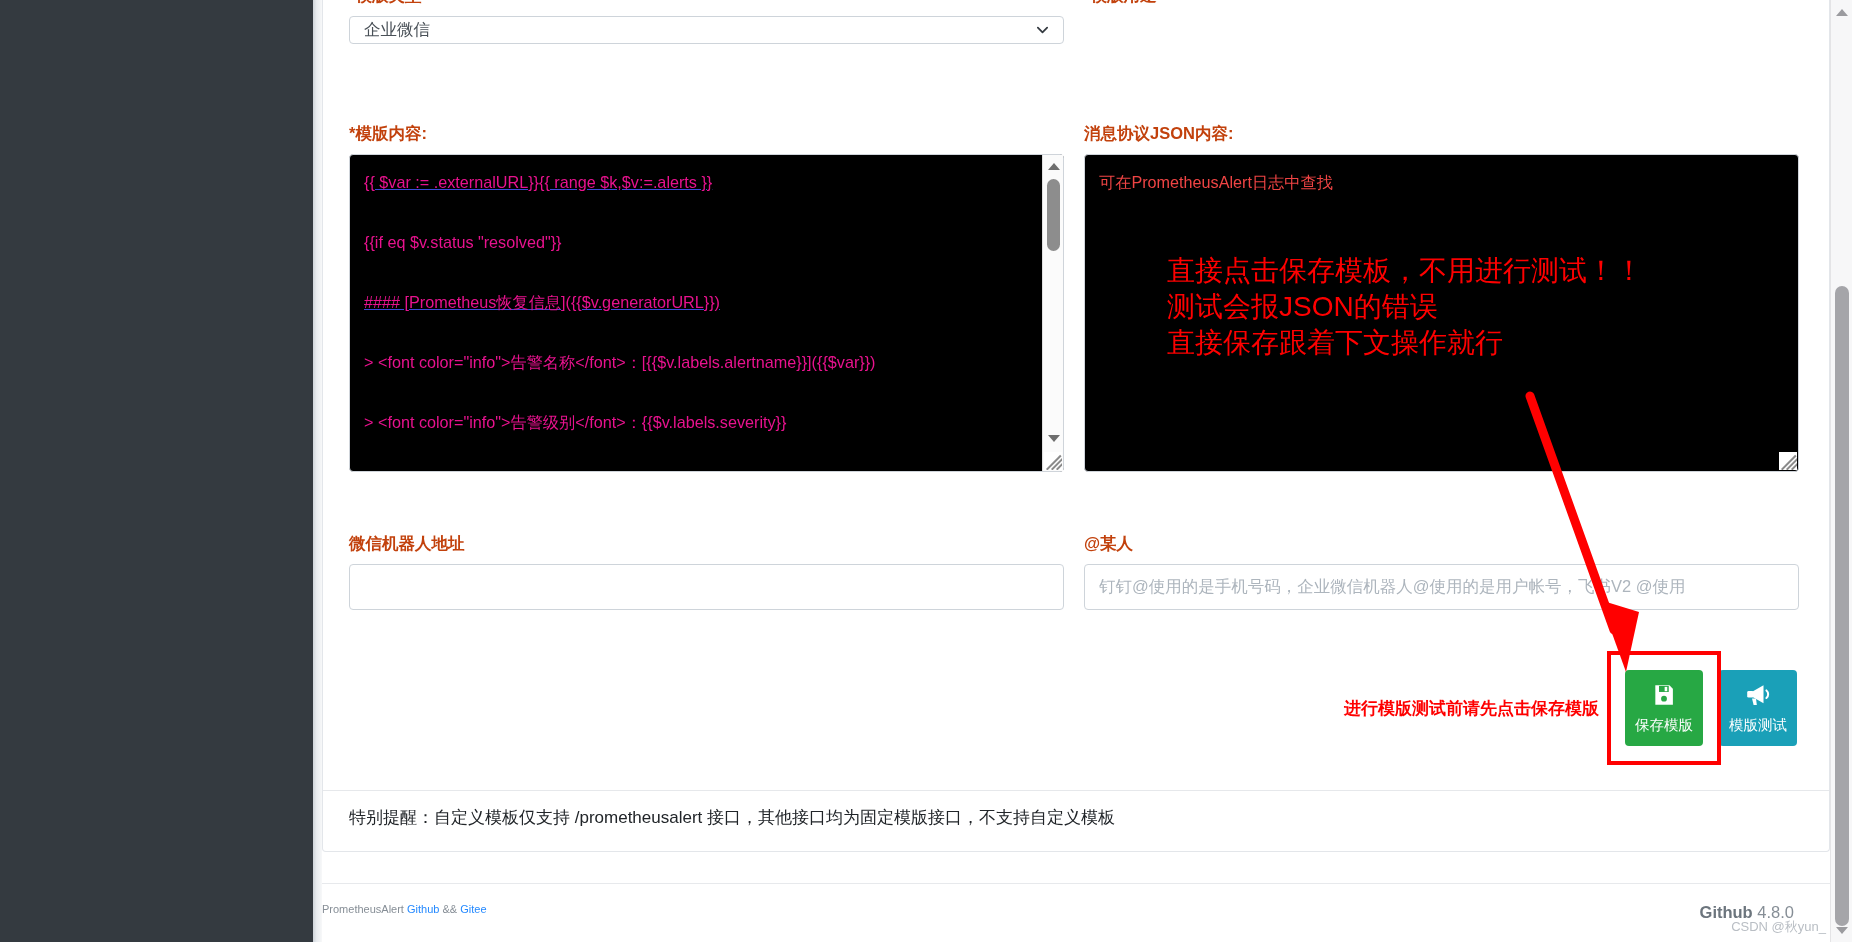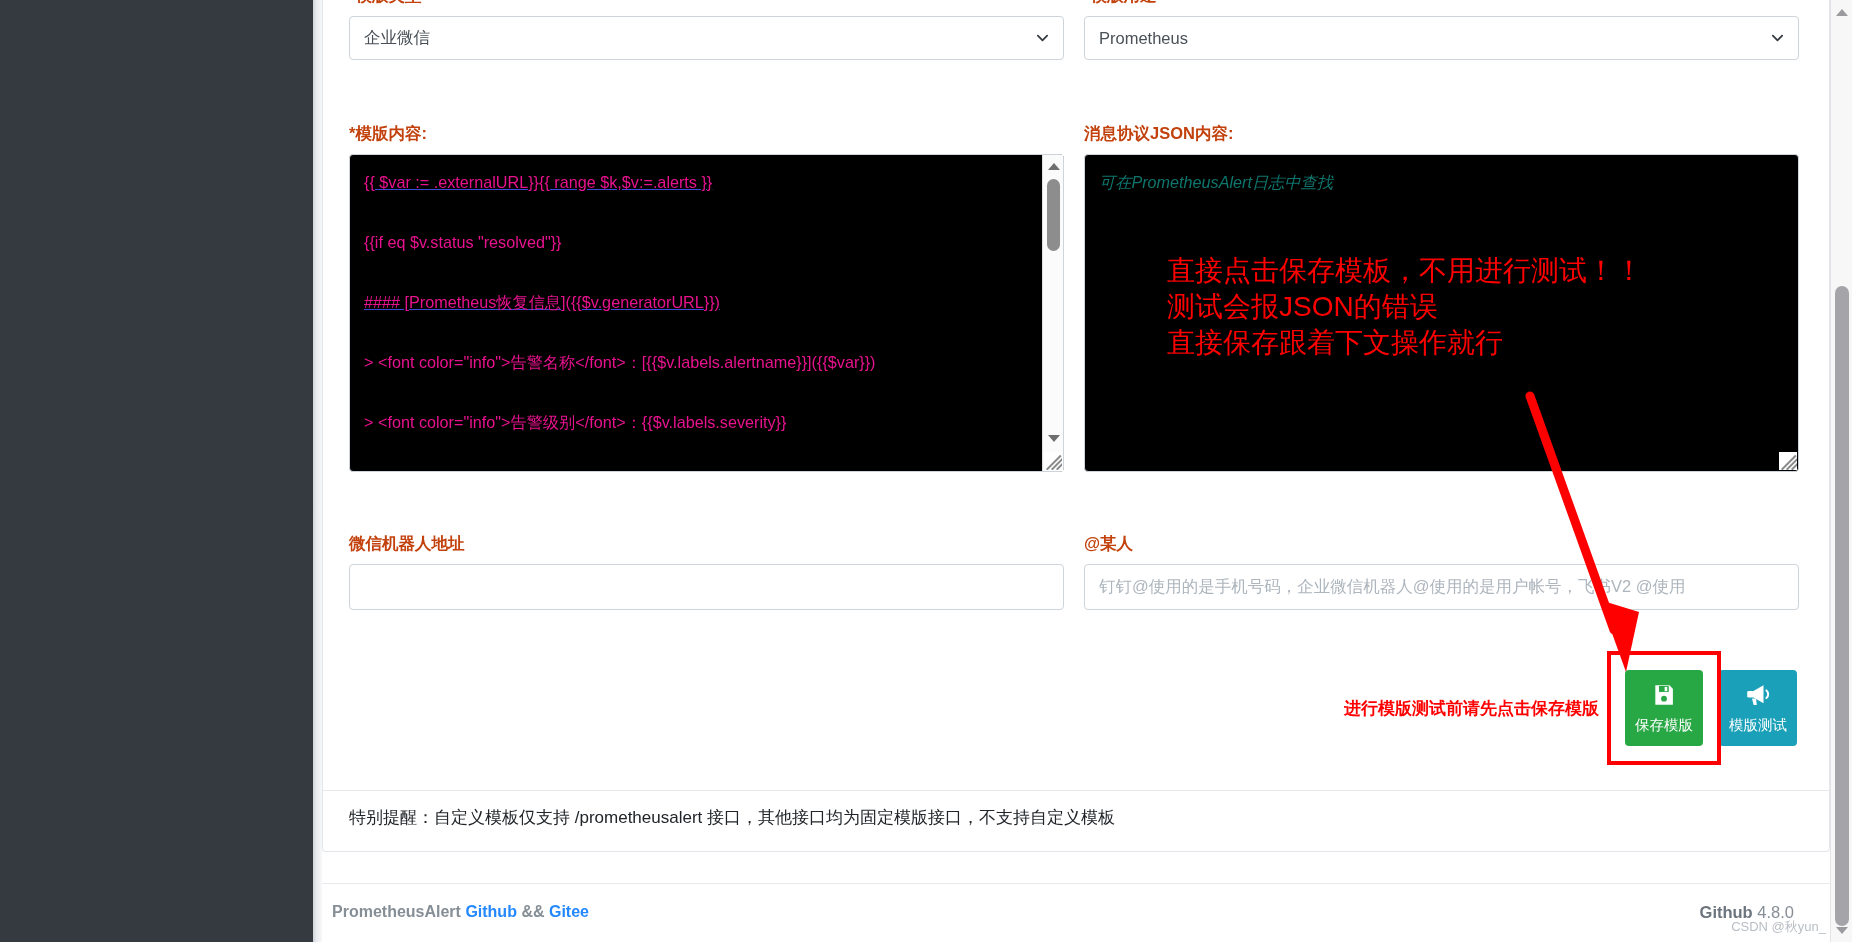--- a/index.html
+++ b/index.html
@@ -52,21 +52,21 @@
     font-weight: bold;
     color: #c2410c;
     margin-bottom: 9px;
     line-height: 1.4;
     white-space: nowrap;
   }
 
   
   .select-box {
     position: relative;
-    width: 715px; height: 44px;
+    width: 715px; height: 28px;
     border: 1px solid #ced4da;
     border-radius: 4px;
     background: #fff;
     display: flex; align-items: center;
   }
   .select-value {
     padding-left: 14px;
     font-size: 16.5px;
     color: #495057;
   }
@@ -199,22 +199,22 @@
   }
 
   
   .page-footer {
     position: absolute; left: 322px; top: 883px;
     width: 1508px; height: 59px;
     border-top: 1px solid #e7e9ec;
     background: #fff;
   }
   .footer-left {
-    position: absolute; left: 10px; top: 19px;
-    font-size: 16px; font-weight: bold; color: #868e96; white-space: nowrap;
+    position: absolute; left: 0; top: 19px;
+    font-size: 11px; font-weight: normal; color: #868e96; white-space: nowrap;
   }
   .footer-left a { color: #2489ff; text-decoration: none; }
   .footer-right {
     position: absolute; right: 36px; top: 19px;
     font-size: 16.5px; color: #868e96; white-space: nowrap;
   }
   .footer-right b { color: #6c757d; }
 
   .watermark {
     position: absolute; right: 26px; top: 918px;
@@ -265,28 +265,20 @@
             <span class="select-value">企业微信</span>
             <span class="chevron">
               <svg viewBox="0 0 14 14">
                   <path d="M2 4.5 L7 9.5 L12 4.5" fill="none" stroke="#343a40" stroke-width="1.9" stroke-linecap="round" stroke-linejoin="round"></path>
                 </svg>
             </span>
           </div>
         </div>
         <div class="col">
           <div class="field-label">*模版用途</div>
-          <div class="select-box">
-            <span class="select-value">Prometheus</span>
-            <span class="chevron">
-              <svg viewBox="0 0 14 14">
-                  <path d="M2 4.5 L7 9.5 L12 4.5" fill="none" stroke="#343a40" stroke-width="1.9" stroke-linecap="round" stroke-linejoin="round"></path>
-                </svg>
-            </span>
-          </div>
         </div>
       </div>
 
       <div class="form-grid" style="top:122px;">
 
         <div class="col">
           <div class="field-label">*模版内容:</div>
           <div class="ta-wrap">
             <div class="ta">
               <div class="ta-inner">
@@ -311,21 +303,21 @@
                 <i></i>
                 <i></i>
               </div>
           </div>
         </div>
 
         <div class="col">
           <div class="field-label">消息协议JSON内容:</div>
           <div class="ta-wrap">
             <div class="ta">
-              <div class="ta-inner" style="color:#0f766e;font-style:italic;">可在PrometheusAlert日志中查找</div>
+              <div class="ta-inner" style="color:#ef4444;">可在PrometheusAlert日志中查找</div>
               <div class="annot">
                 <div>直接点击保存模板，不用进行测试！！</div>
                 <div>测试会报JSON的错误</div>
                 <div>直接保存跟着下文操作就行</div>
               </div>
             </div>
             <div class="resize-grip">
                 <i></i>
                 <i></i>
                 <i></i>

